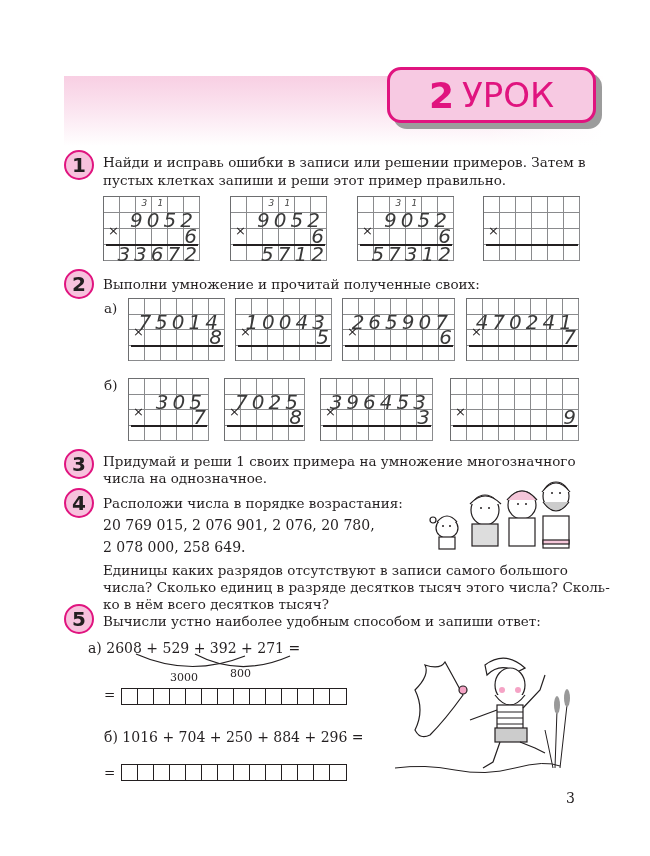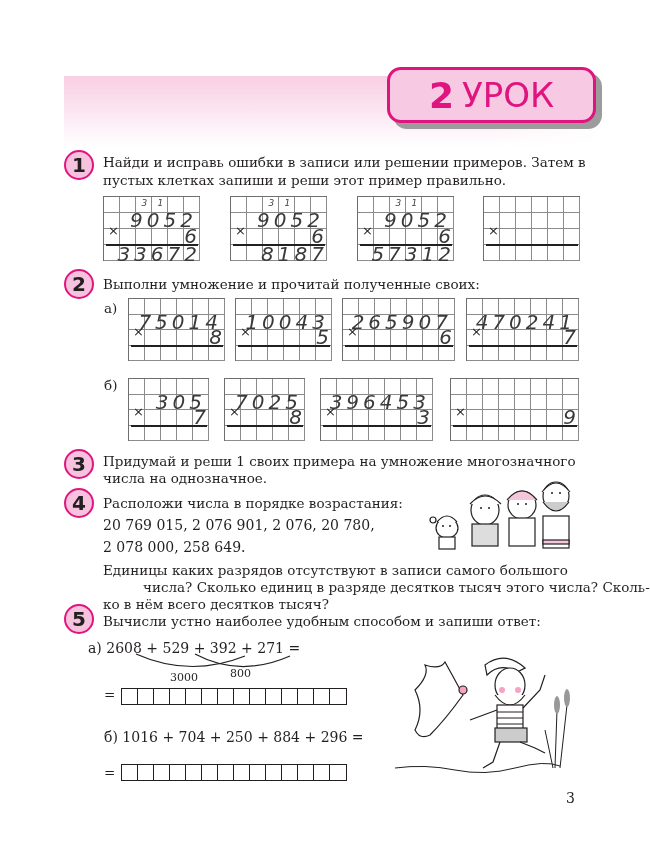--- a/index.html
+++ b/index.html
@@ -117,21 +117,21 @@
       <div class="cell" style="left: 0px; top: 48px; width: 16px; height: 16px;"></div>
       <div class="cell" style="left: 16px; top: 48px; width: 16px; height: 16px;"></div>
       <div class="cell" style="left: 32px; top: 48px; width: 16px; height: 16px;"></div>
       <div class="cell" style="left: 48px; top: 48px; width: 16px; height: 16px;"></div>
       <div class="cell" style="left: 64px; top: 48px; width: 16px; height: 16px;"></div>
       <div class="cell" style="left: 80px; top: 48px; width: 16px; height: 16px;"></div>
       <div class="bar" style="left: 2px; width: 92px; top: 47px;"></div>
       <span class="times" style="left: 4px; top: 25.6px;">×</span>
       <span class="hw" style="right: 2px; top: 11px;">9052</span>
       <span class="hw" style="right: -2px; top: 27px;">6</span>
-      <span class="hw" style="right: -2px; top: 45px;">8187</span>
+      <span class="hw" style="right: -2px; top: 45px;">5712</span>
       <span class="carry" style="left: 37.6px; top: 1px;">3</span>
       <span class="carry" style="left: 53.6px; top: 1px;">1</span>
     </div>
     <div class="grid" style="left: 357px; top: 196px; width: 97px; height: 65px;">
       <div class="cell" style="left: 0px; top: 0px; width: 16px; height: 16px;"></div>
       <div class="cell" style="left: 16px; top: 0px; width: 16px; height: 16px;"></div>
       <div class="cell" style="left: 32px; top: 0px; width: 16px; height: 16px;"></div>
       <div class="cell" style="left: 48px; top: 0px; width: 16px; height: 16px;"></div>
       <div class="cell" style="left: 64px; top: 0px; width: 16px; height: 16px;"></div>
       <div class="cell" style="left: 80px; top: 0px; width: 16px; height: 16px;"></div>
@@ -453,21 +453,21 @@
 
 <div class="task-num" style="left:64px;top:449px;">3</div>
 <div class="text" style="left:103px;top:452px;">Придумай и реши 1 своих примера на умножение многозначного</div>
 <div class="text" style="left:103px;top:469px;">числа на однозначное.</div>
 
 <div class="task-num" style="left:64px;top:488px;">4</div>
 <div class="text" style="left:103px;top:494px;">Расположи числа в порядке возрастания:</div>
 <div class="text" style="left:103px;top:516px;font-size:14px;">20 769 015, 2 076 901, 2 076, 20 780,</div>
 <div class="text" style="left:103px;top:538px;font-size:14px;">2 078 000, 258 649.</div>
 <div class="text" style="left:103px;top:561px;">Единицы каких разрядов отсутствуют в записи самого большого</div>
-<div class="text" style="left:103px;top:578px;margin-left:40px;">числа? Сколько единиц в разряде десятков тысяч этого числа? Сколь-</div>
+<div class="text" style="left:103px;top:578px;">числа? Сколько единиц в разряде десятков тысяч этого числа? Сколь-</div>
 <div class="text" style="left:103px;top:595px;">ко в нём всего десятков тысяч?</div>
 
 <svg class="illu" style="left:425px;top:480px;" width="155" height="75" viewBox="0 0 155 75">
   <g fill="#fff" stroke="#231f20" stroke-width="1.2">
 
     <ellipse cx="22" cy="48" rx="11" ry="10"></ellipse>
     <path d="M12 42 Q22 30 32 42" fill="#fff"></path>
     <circle cx="8" cy="40" r="3"></circle>
     <rect x="14" y="57" width="16" height="12"></rect>
 

